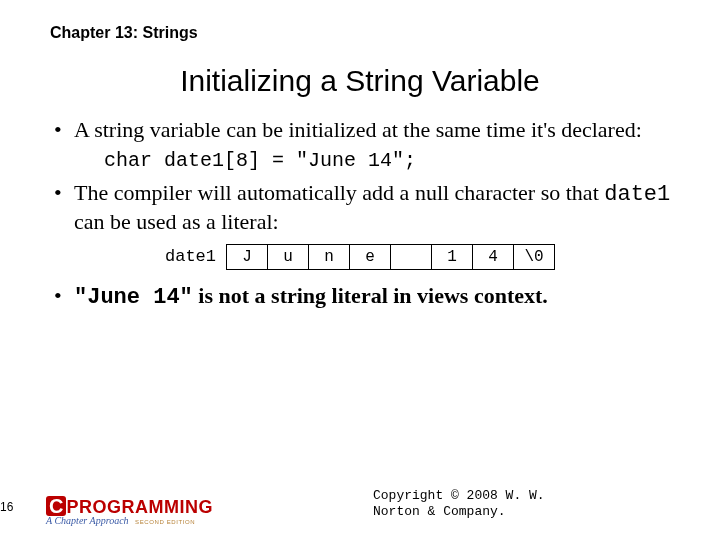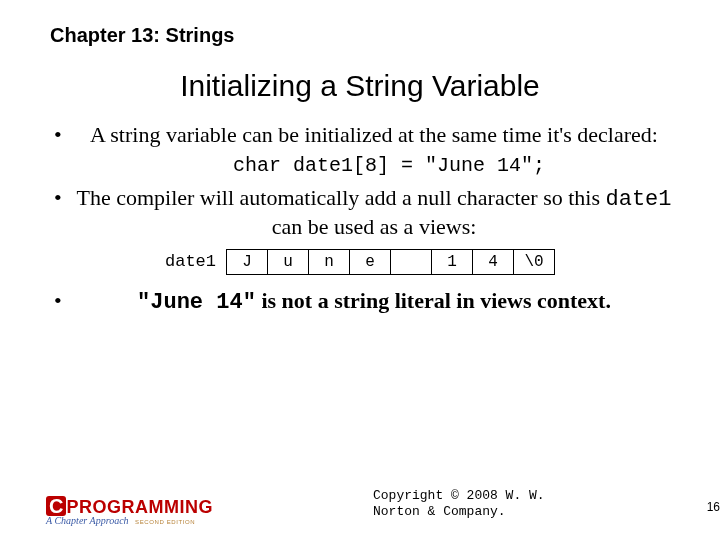--- a/index.html
+++ b/index.html
@@ -15,21 +15,21 @@
   .slide {
     position: relative;
     width: 720px;
     height: 540px;
     box-sizing: border-box;
     padding: 24px 46px 0 46px;
   }
   .chapter {
     font-family: Arial, Helvetica, sans-serif;
     font-weight: 700;
-    font-size: 20px;
+    font-size: 16px;
     margin: 0 0 22px 4px;
   }
   .title {
     font-family: Arial, Helvetica, sans-serif;
     font-weight: 400;
     font-size: 30px;
     text-align: center;
     margin: 12px 0 18px 0;
     color: #000;
   }
@@ -37,21 +37,20 @@
     list-style: none;
     padding: 0;
     margin: 0 0 0 6px;
   }
   ul.bullets > li {
     position: relative;
     padding: 0 0 0 22px;
     margin: 0 0 6px 0;
     font-size: 22px;
     line-height: 1.25;
-    text-align: center;
   }
   ul.bullets > li::before {
     content: "•";
     position: absolute;
     left: 2px;
     top: 0;
     font-size: 22px;
   }
   .codeblock {
     font-family: "Courier New", Courier, monospace;
@@ -138,21 +137,21 @@
     color: #b7833a;
     letter-spacing: 0.6px;
     margin-left: 4px;
     font-style: normal;
   }
   .pagenum {
     position: absolute;
     left: 0;
     width: 720px;
     bottom: 16px;
-    text-align: right;
+    text-align: left;
     font-family: Arial, Helvetica, sans-serif;
     font-size: 12px;
   }
   .copyright {
     position: absolute;
     right: 46px;
     bottom: 10px;
     width: 220px;
     font-family: Liberation Mono, monospace;
     font-size: 13px;
@@ -170,21 +169,21 @@
   <div class="title">Initializing a String Variable</div>
 
   <ul class="bullets">
 
     <li>
       <span>A string variable can be initialized at the same time it's declared:</span>
       <div class="codeblock">char date1[8] = "June 14";</div>
     </li>
 
     <li>
-      <span>The compiler will automatically add a null character so this </span><span class="inline-code">date1</span><span> can be used as a views:</span>
+      <span>The compiler will automatically add a null character so that </span><span class="inline-code">date1</span><span> can be used as a literal:</span>
     </li>
 
   </ul>
 
   <div class="array-fig">
     <span class="array-label">date1</span>
     <div class="cells">
       <div class="cell">J</div>
       <div class="cell">u</div>
       <div class="cell">n</div>

